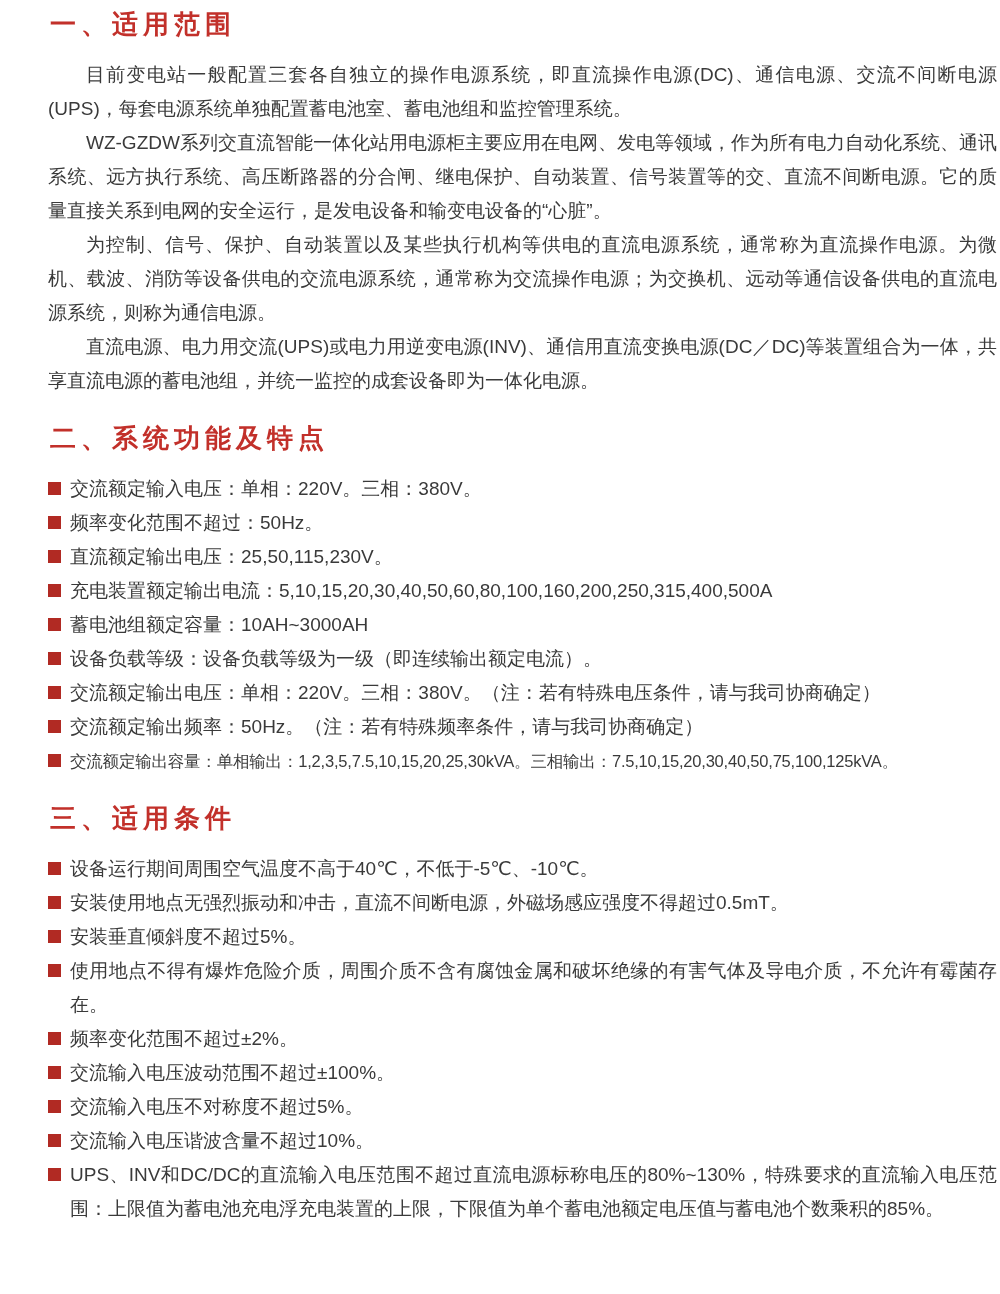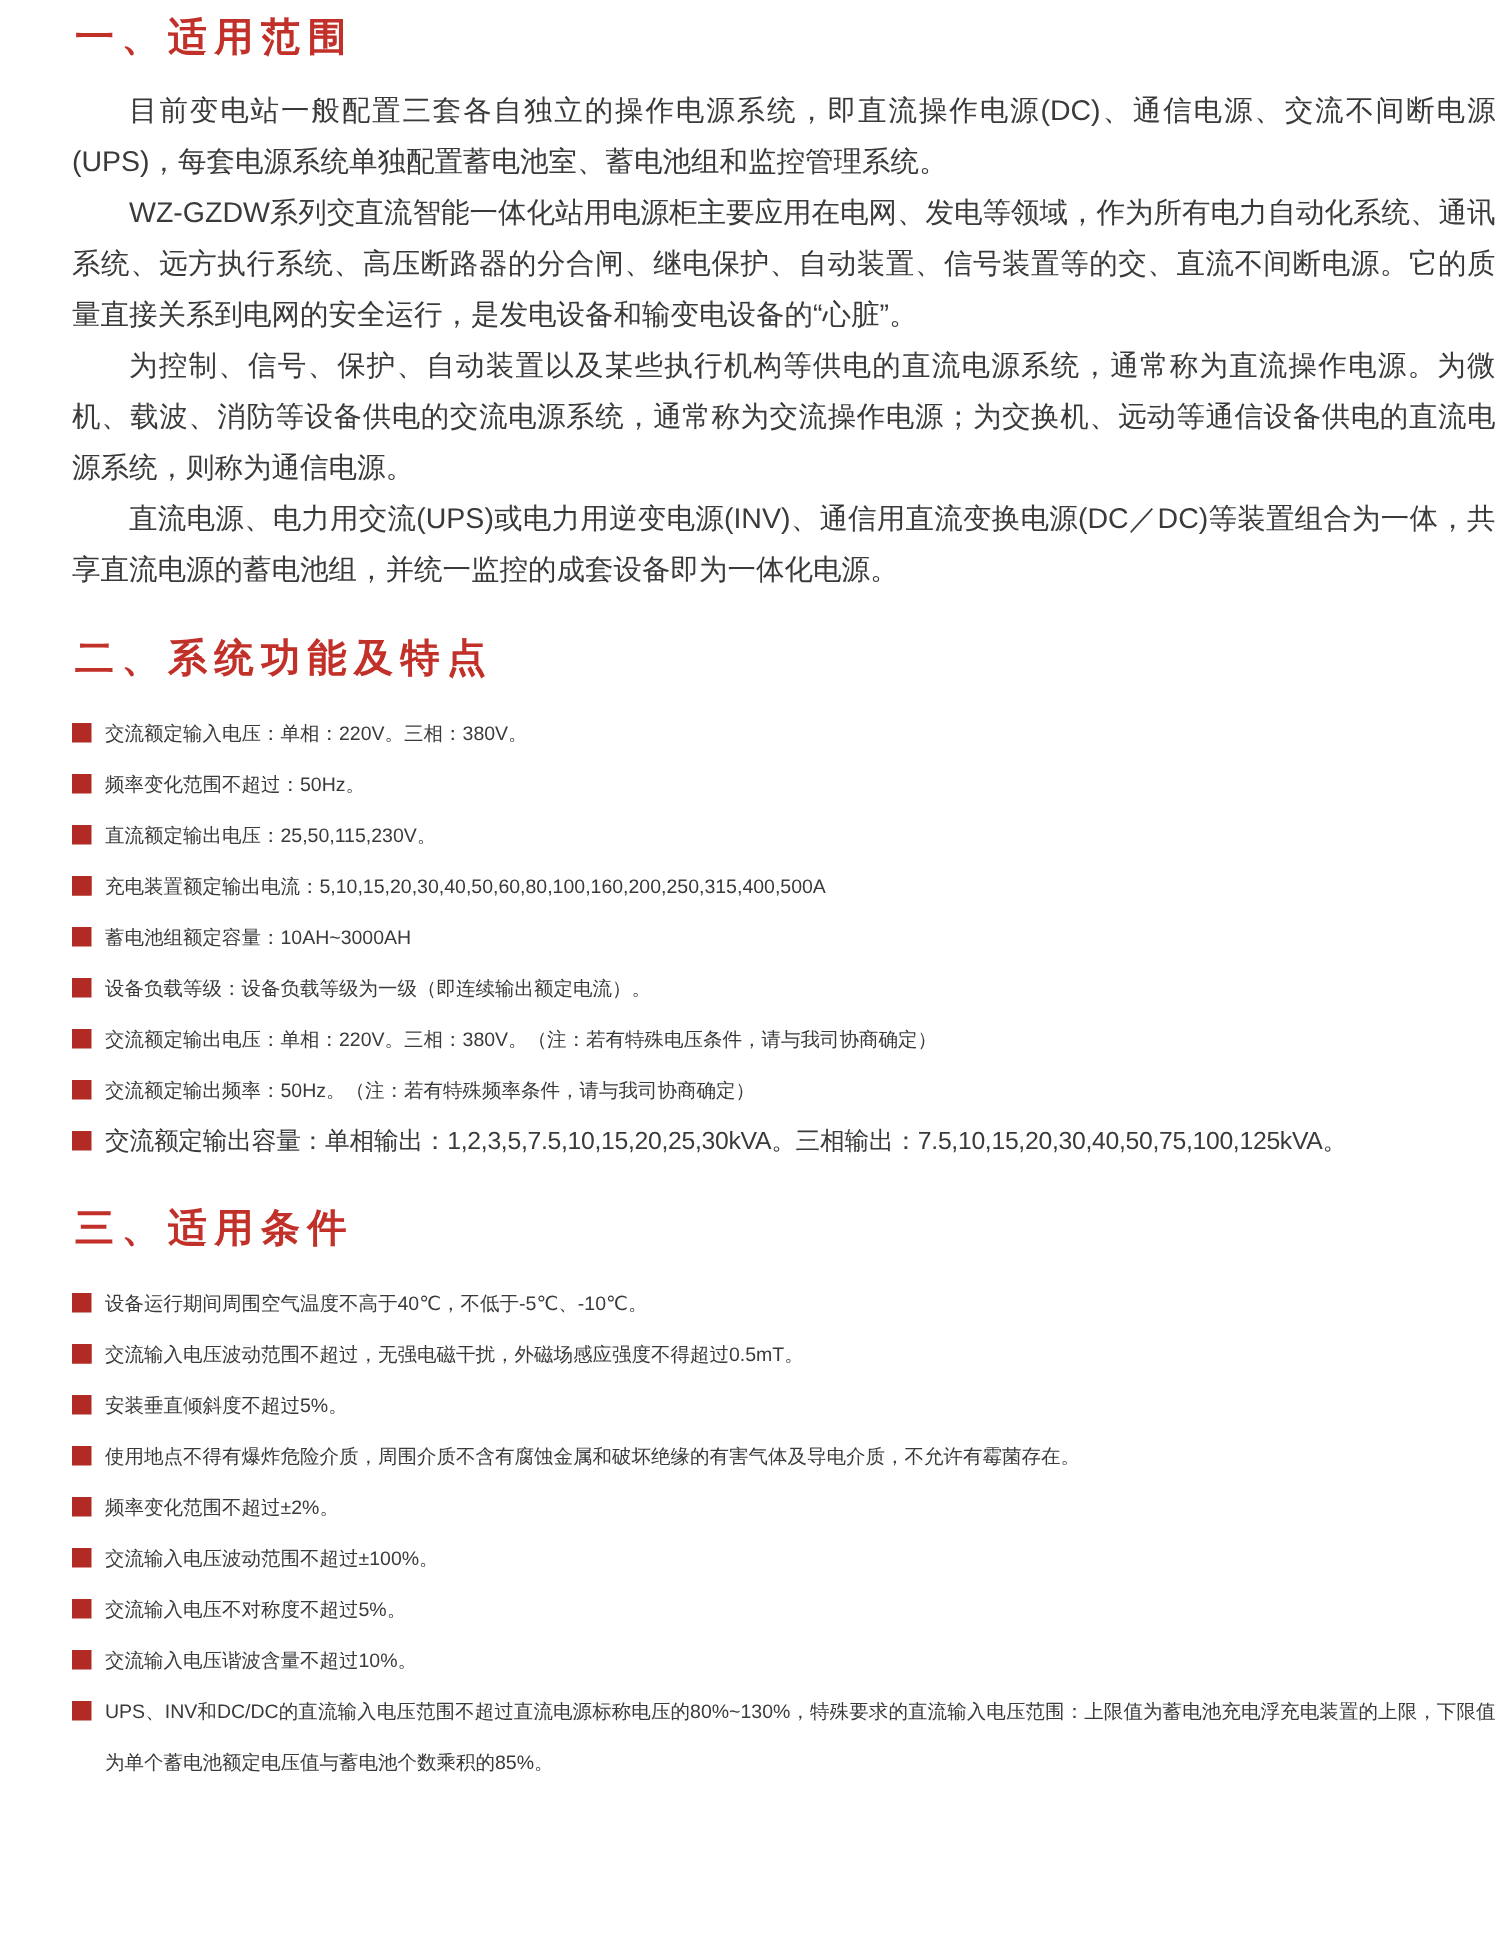--- a/index.html
+++ b/index.html
@@ -33,21 +33,21 @@
     color: var(--text-color, #3a3a3a);
   }
   ul.bullets {
     list-style: none;
     margin: 0;
     padding: 0;
   }
   .bullet {
     position: relative;
     padding-left: 22px;
-    font-size: 13px;
+    font-size: 19px;
     line-height: 34px;
     text-align: justify;
     color: var(--text-color, #3a3a3a);
   }
   .bullet .sq {
     position: absolute;
     left: 0;
     top: 10px;
     width: 13px;
     height: 13px;
@@ -88,21 +88,21 @@
         <li class="bullet"><span class="sq"></span><span class="bullet-text">交流额定输出频率：50Hz。（注：若有特殊频率条件，请与我司协商确定）</span></li>
         <li class="bullet"><span class="sq"></span><span class="bullet-text">交流额定输出容量：单相输出：1,2,3,5,7.5,10,15,20,25,30kVA。三相输出：7.5,10,15,20,30,40,50,75,100,125kVA。</span></li>
       </ul>
   </section>
 
   <section class="sec sec-conditions">
     <h2 class="sec-title">三、适用条件</h2>
     <ul class="bullets">
         <li class="bullet"><span class="sq"></span><span class="bullet-text">设备运行期间周围空气温度不高于40℃，不低于-5℃、-10℃。</span></li>
         <li class="bullet"><span class="sq"></span></li>
-        <li class="bullet"><span class="sq"></span><span class="bullet-text">交流输入电压波动范围不超过，无强电磁干扰，外磁场感应强度不得超过0.5mT。</span></li>
+        <li class="bullet"><span class="sq"></span><span class="bullet-text">安装使用地点无强烈振动和冲击，直流不间断电源，外磁场感应强度不得超过0.5mT。</span></li>
         <li class="bullet"><span class="sq"></span><span class="bullet-text">安装垂直倾斜度不超过5%。</span></li>
         <li class="bullet"><span class="sq"></span><span class="bullet-text">使用地点不得有爆炸危险介质，周围介质不含有腐蚀金属和破坏绝缘的有害气体及导电介质，不允许有霉菌存在。</span></li>
         <li class="bullet"><span class="sq"></span><span class="bullet-text">频率变化范围不超过±2%。</span></li>
         <li class="bullet"><span class="sq"></span><span class="bullet-text">交流输入电压波动范围不超过±100%。</span></li>
         <li class="bullet"><span class="sq"></span><span class="bullet-text">交流输入电压不对称度不超过5%。</span></li>
         <li class="bullet"><span class="sq"></span><span class="bullet-text">交流输入电压谐波含量不超过10%。</span></li>
         <li class="bullet"><span class="sq"></span><span class="bullet-text">UPS、INV和DC/DC的直流输入电压范围不超过直流电源标称电压的80%~130%，特殊要求的直流输入电压范围：上限值为蓄电池充电浮充电装置的上限，下限值为单个蓄电池额定电压值与蓄电池个数乘积的85%。</span></li>
       </ul>
   </section>
 

